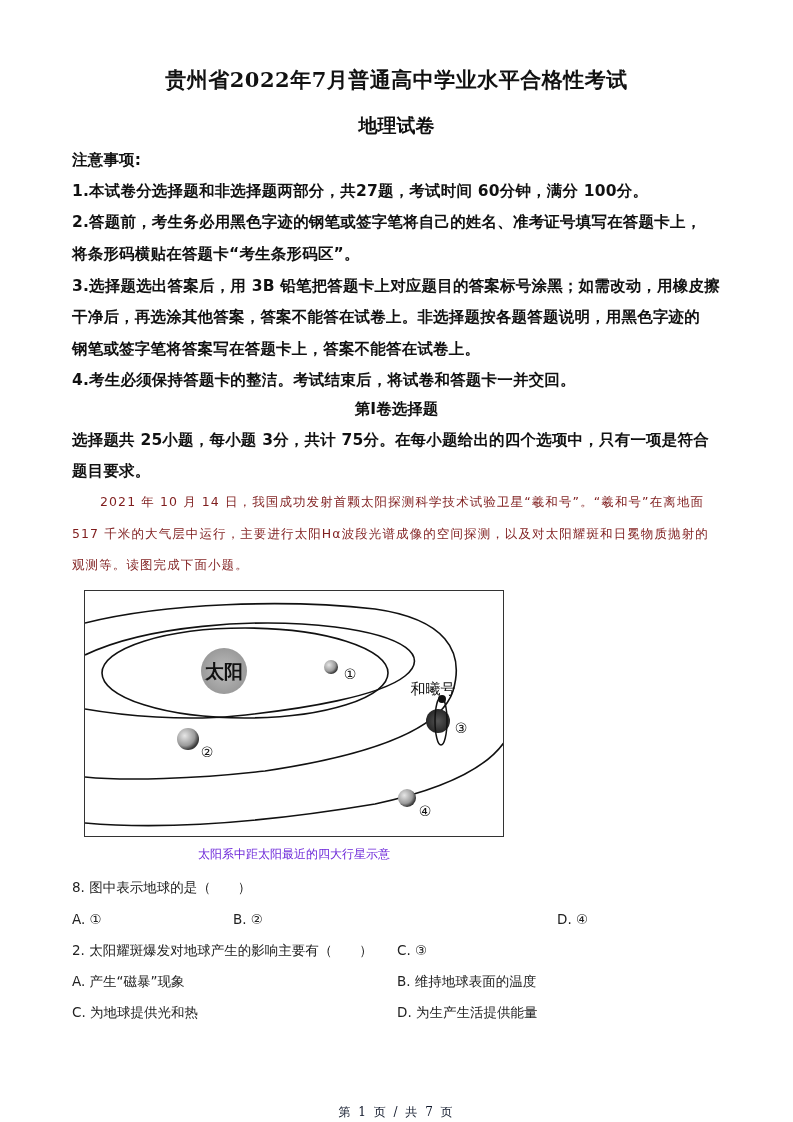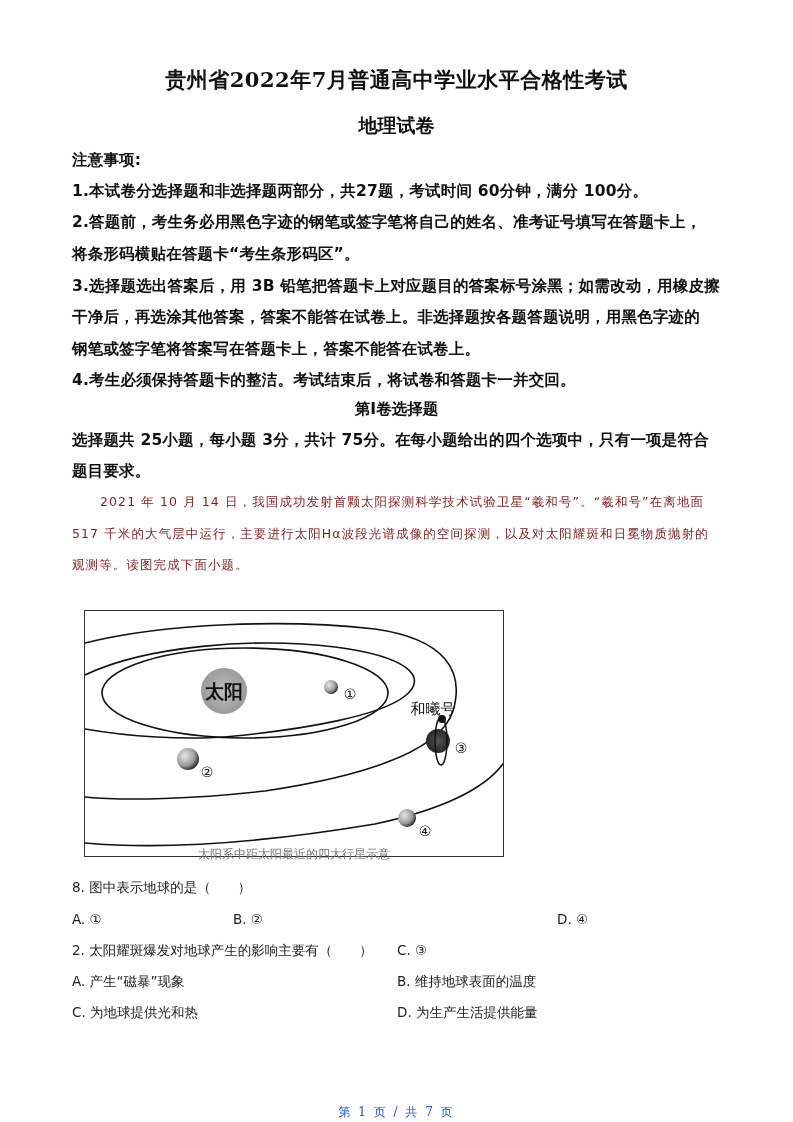--- a/index.html
+++ b/index.html
@@ -51,41 +51,40 @@
       white-space: nowrap;
       letter-spacing: 1.1px;
       font-family: "DejaVu Sans", "Liberation Sans", sans-serif;
     }
     .figure {
       left: 84px; top: 590px;
       width: 420px; height: 247px;
       border: 1.5px solid #333;
       box-sizing: border-box;
       background: #fff;
-      margin-top: 20px;
     }
     .figure svg { position: absolute; left: 0; top: 0; }
     .caption {
       left: 84px; width: 420px; top: 846px;
       text-align: center;
       font-size: 12px;
       font-family: "DejaVu Sans", "Liberation Sans", sans-serif;
-      color: #737373;
+      color: #6d28d9;
     }
     .q-line {
       font-size: 13.5px;
       font-family: "DejaVu Sans", "Liberation Sans", sans-serif;
       color: #222;
       white-space: nowrap;
     }
     .footer {
       left: 0; width: 793px; top: 1104px;
       text-align: center;
       font-size: 12px;
-      color: #1d4ed8;
+      color: #0f172a;
       letter-spacing: 2px;
     }
   </style>
 </head>
 <body>
 
 <div class="abs title">贵州省2022年7月普通高中学业水平合格性考试</div>
 <div class="abs subtitle">地理试卷</div>
 
 <div>

